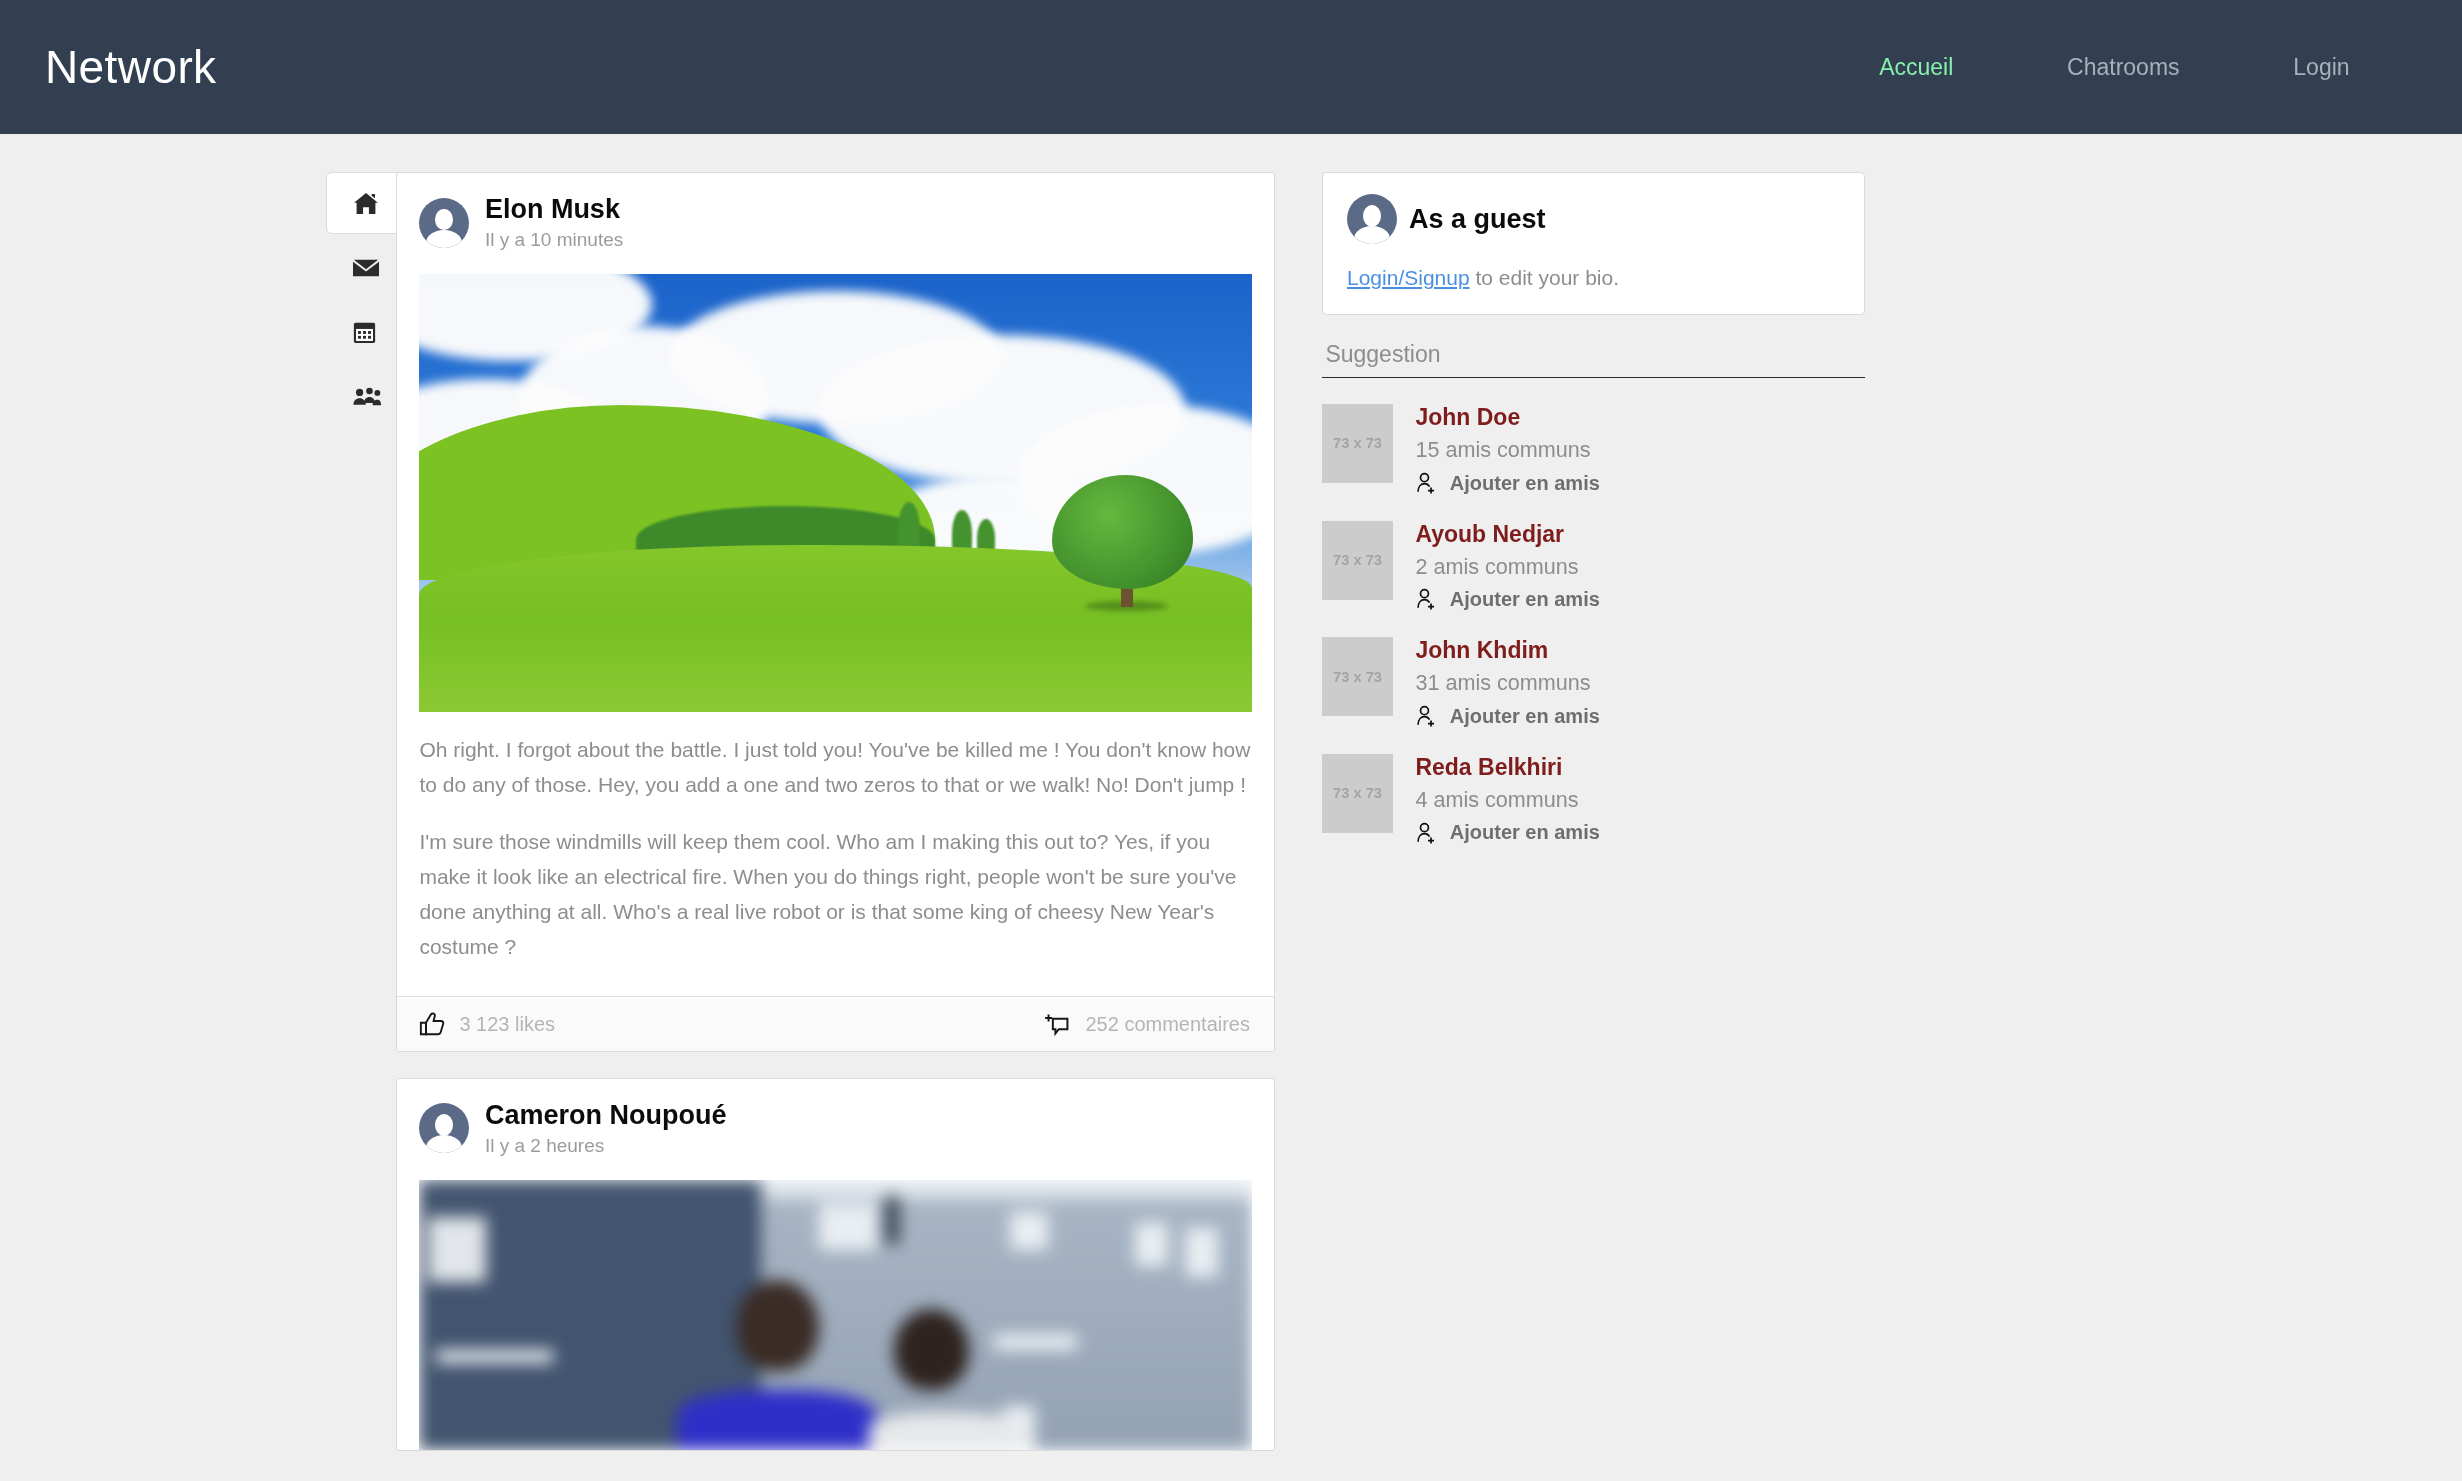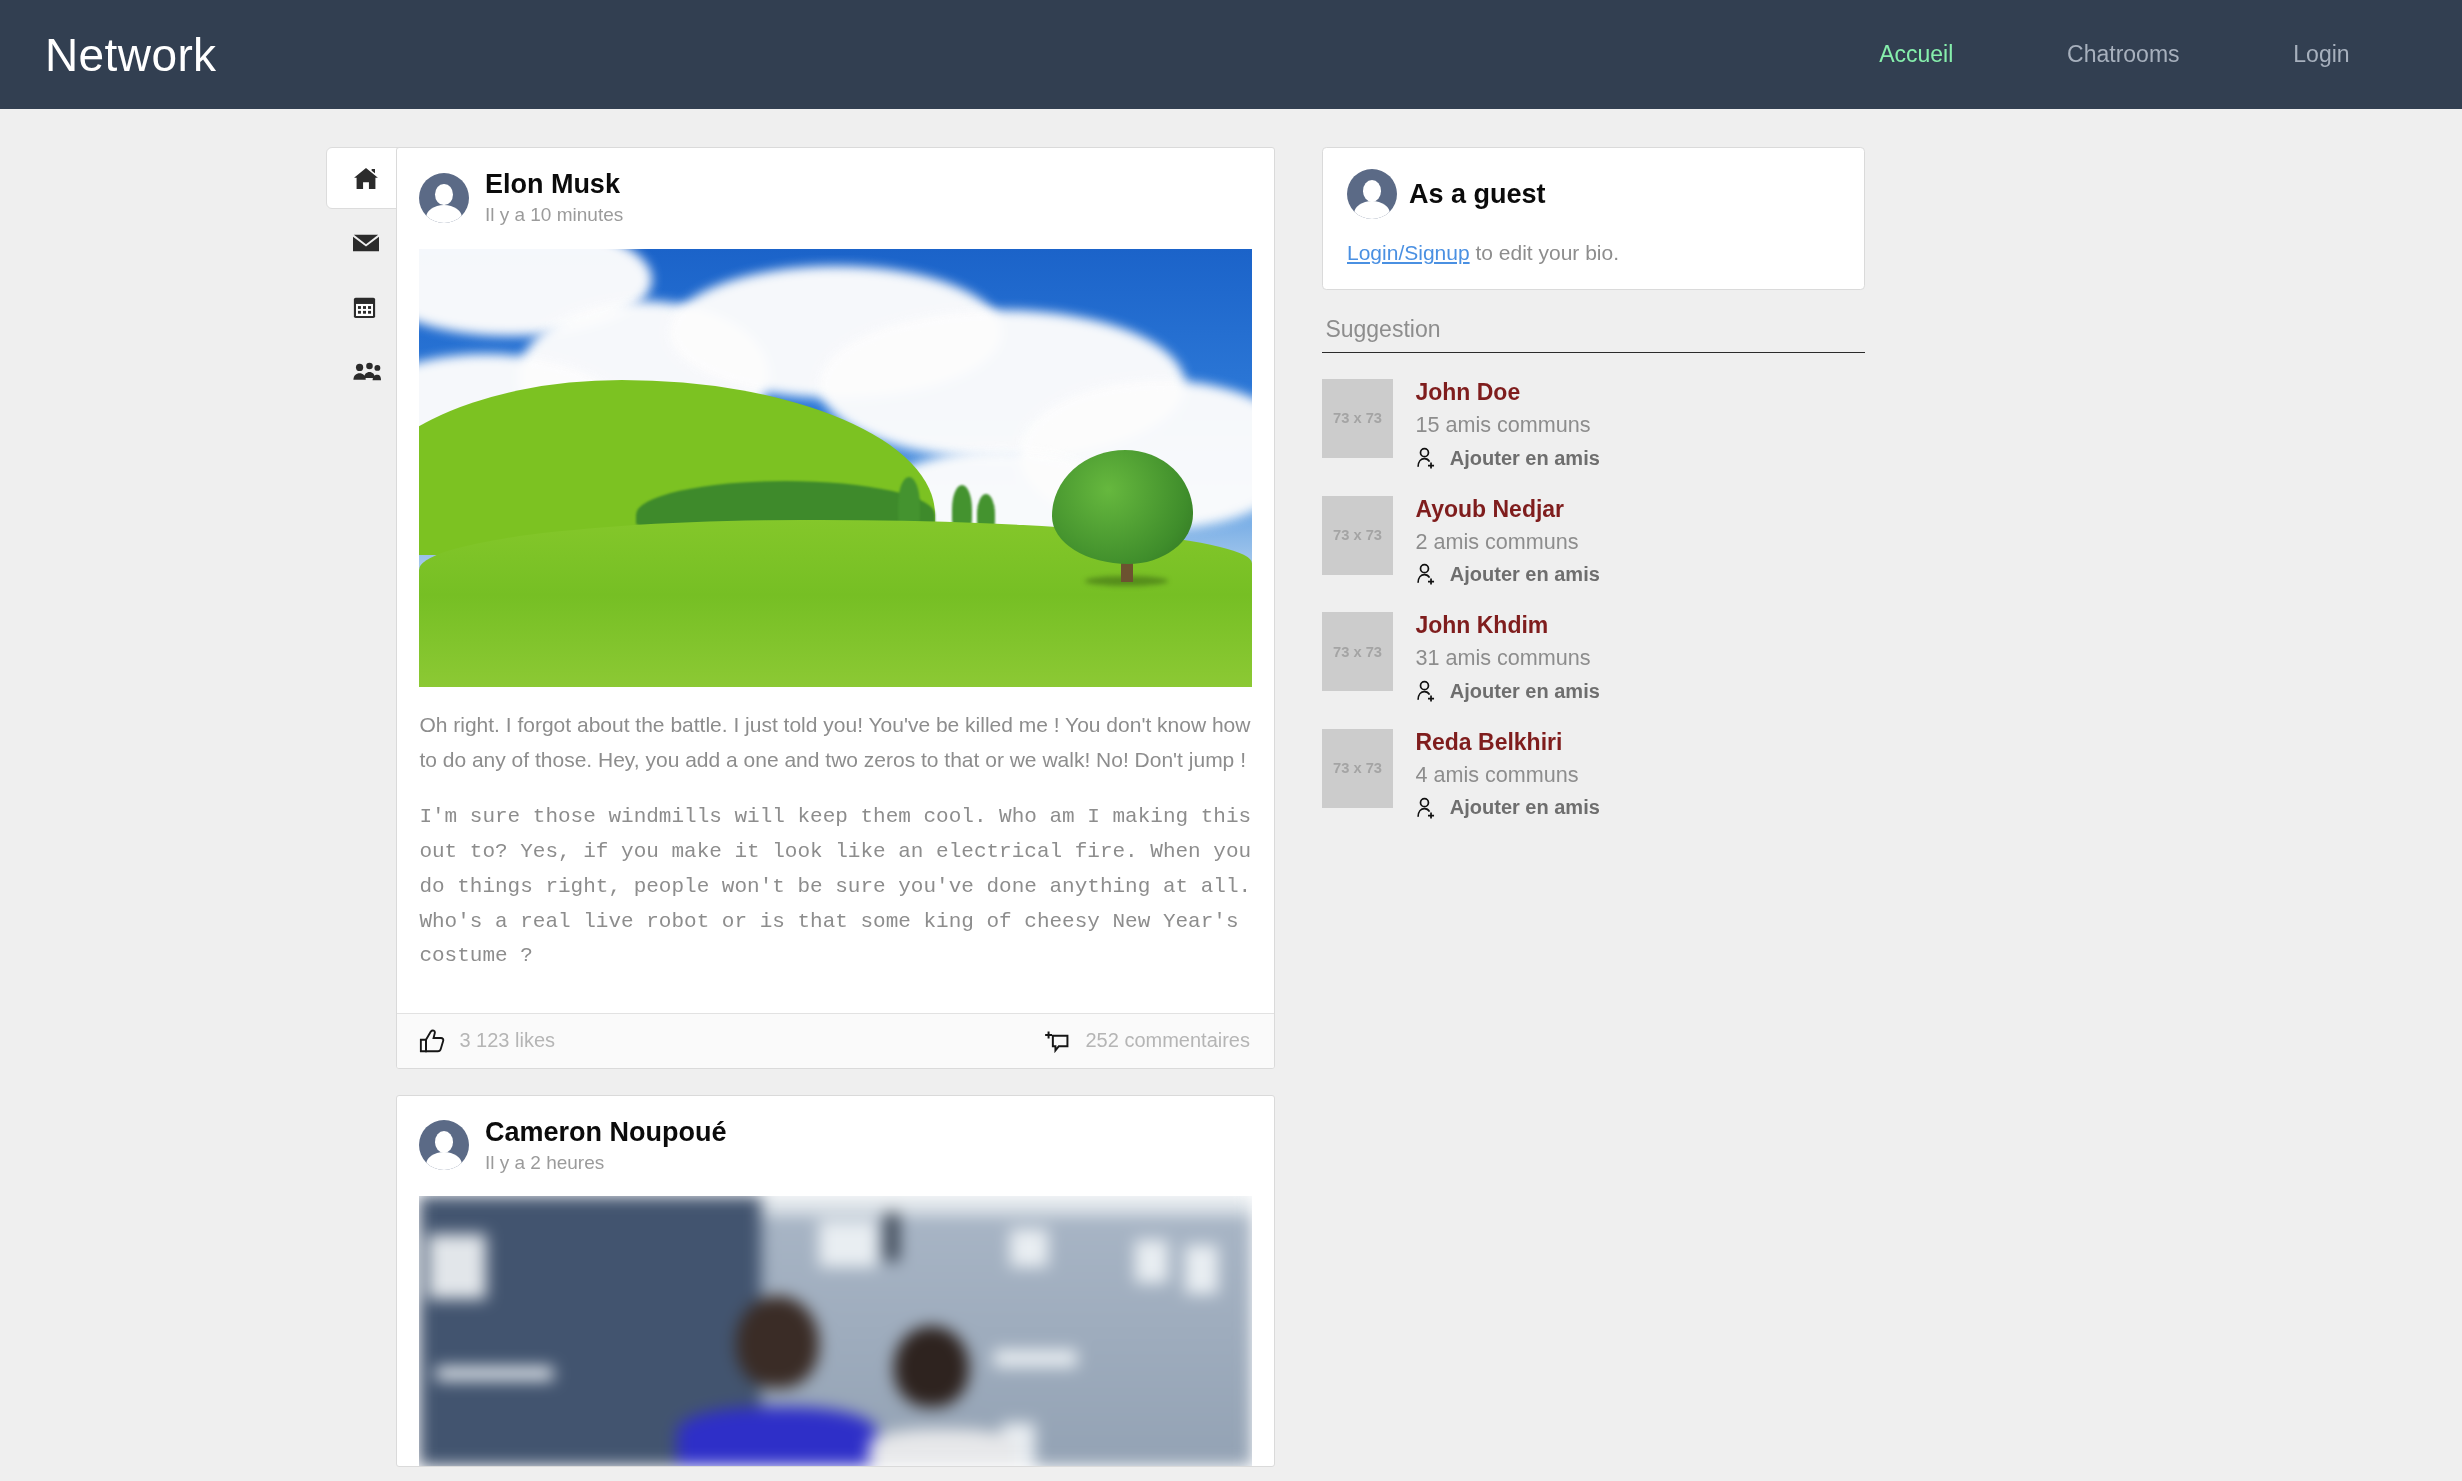--- a/index.html
+++ b/index.html
@@ -11,21 +11,21 @@
   }
 
   body {
     background: #efefef;
     font-family: "Liberation Sans", sans-serif;
     color: #333;
   }
 
   
   .navbar {
-    height: 109px;
+    height: 134px;
     background: #323f51;
     display: flex;
     align-items: center;
     justify-content: space-between;
     padding: 0 83px 0 45px;
   }
   .brand {
     color: #ffffff;
     font-size: 46px;
     font-weight: 300;
@@ -200,21 +200,21 @@
   .st-person2-head { position: absolute; left: 57%; top: 48%; width: 9%; height: 30%; background: #2e231f; border-radius: 50% 50% 45% 45%; }
   .st-person2-body { position: absolute; left: 54%; bottom: 0; width: 18%; height: 14%; background: #e7e8ea; border-radius: 42% 42% 0 0; }
 
   .post-body { padding: 21px 22.4px 24px 22.4px; }
   .post-para {
     font-size: 21px;
     line-height: 1.66;
     color: #8d8d8d;
     margin-bottom: 22.4px;
   }
-  .post-para:last-child { margin-bottom: 15px; font-family: Liberation Mono, monospace; }
+  .post-para:last-child { margin-bottom: 8px; }
 
   .post-foot {
     display: flex;
     align-items: center;
     justify-content: space-between;
     border-top: 0.9px solid #e2e2e2;
     background: #fafafa;
     padding: 14.7px 24px 14.7px 22.4px;
   }
   .foot-item {

